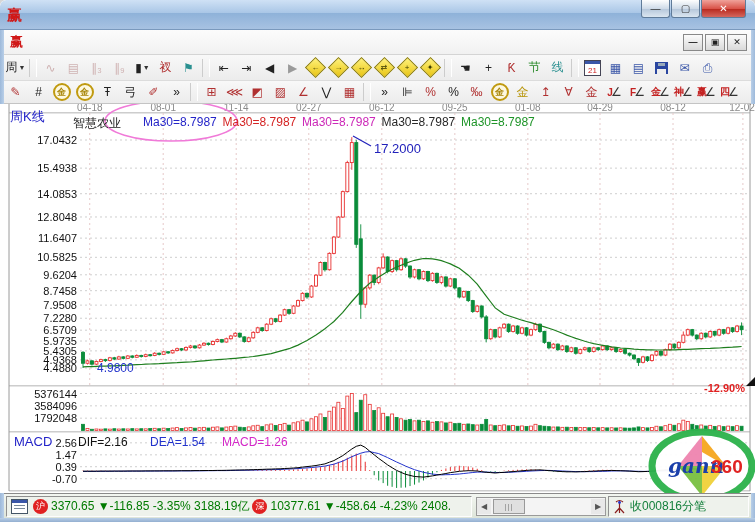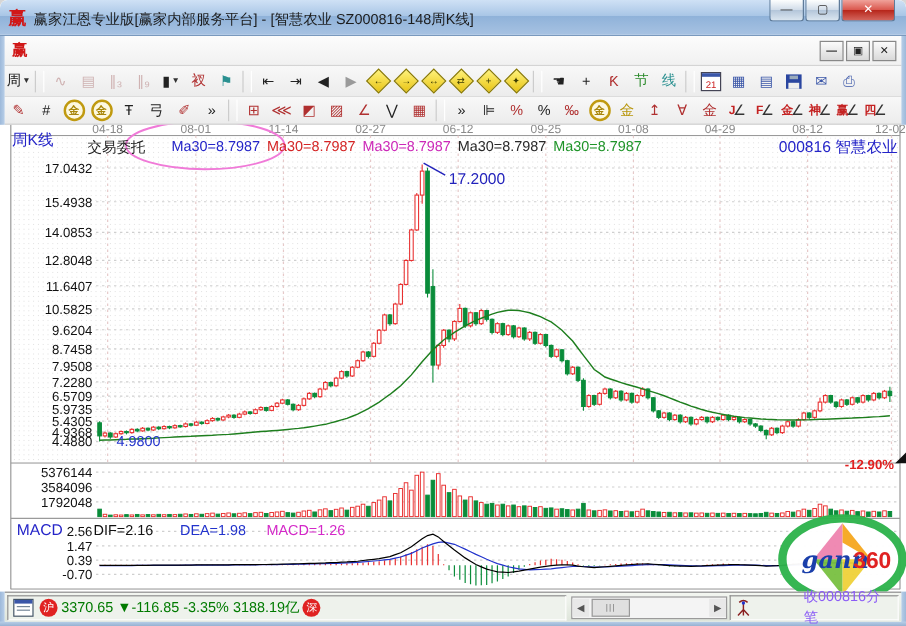--- a/index.html
+++ b/index.html
@@ -75,21 +75,20 @@
   .thumb{width:30px;height:13px;background:#e0e0e0;border:1px solid #999;margin-left:2px;
     display:flex;align-items:center;justify-content:center;font-size:7px;color:#777;letter-spacing:1px;}
 </style>
 </head>
 <body>
 
 <div id="window">
 
   <div class="titlebar">
     <span class="title-logo">赢</span>
-    <span class="title-text">赢家江恩专业版[赢家内部服务平台] - [智慧农业  SZ000816-148周K线]</span>
     <span class="winbtns">
       <span class="winbtn">—</span>
       <span class="winbtn">▢</span>
       <span class="winbtn close">✕</span>
     </span>
   </div>
   <div class="frame-l"></div>
   <div class="frame-r"></div>
   <div class="frame-b"></div>
 
@@ -1003,51 +1002,51 @@
             <path d="M702 466 L726 466 L702 496 Z" fill="#f0d23c"></path>
             <path d="M702 466 L678 466 L702 436 Z" fill="#ef86b0"></path>
             <path d="M702 466 L678 466 L702 496 Z" fill="#7ac143"></path>
           </g>
           <text x="668" y="473" fill="#1a3faa" font-size="20" text-anchor="start" font-family="DejaVu Serif, Liberation Serif, serif" font-style="italic" font-weight="bold">gann</text>
           <text x="711" y="473" fill="#e02222" font-size="19" text-anchor="start" font-family="Liberation Sans, DejaVu Sans, sans-serif" font-weight="bold">360</text>
         </g>
       </svg>
 
     <div class="ovl" style="left:10px;top:4px;font-size:13px;color:#2424c8;">周K线</div>
-    <div class="ovl" style="left:73px;top:11px;font-size:12px;color:#222;">交易委托</div>
+    <div class="ovl" style="left:73px;top:11px;font-size:12px;color:#222;">智慧农业</div>
     <div id="ma-labels">
         <span class="ovl" style="left: 143px; top: 11px; font-size: 12px; color: rgb(36, 36, 200);">Ma30=8.7987</span>
         <span class="ovl" style="left: 222.5px; top: 11px; font-size: 12px; color: rgb(212, 36, 36);">Ma30=8.7987</span>
         <span class="ovl" style="left: 302px; top: 11px; font-size: 12px; color: rgb(204, 40, 184);">Ma30=8.7987</span>
         <span class="ovl" style="left: 381.5px; top: 11px; font-size: 12px; color: rgb(40, 40, 40);">Ma30=8.7987</span>
         <span class="ovl" style="left: 461px; top: 11px; font-size: 12px; color: rgb(30, 148, 40);">Ma30=8.7987</span>
       </div>
-    <div class="ovl" style="right:7px;top:10px;font-size:13px;color:#2424c8;">000816  智慧农业</div>
     <div class="ovl" style="left:14px;top:330px;font-size:13px;color:#2424c8;">MACD</div>
     <div id="macd-header">
         <span class="ovl" style="left: 78px; top: 331px; font-size: 12px; color: rgb(17, 17, 17);">DIF=2.16</span>
-        <span class="ovl" style="left: 150px; top: 331px; font-size: 12px; color: rgb(34, 51, 204);">DEA=1.98</span>
+        <span class="ovl" style="left: 150px; top: 331px; font-size: 12px; color: rgb(34, 51, 204);">DEA=1.54</span>
         <span class="ovl" style="left: 222px; top: 331px; font-size: 12px; color: rgb(212, 40, 200);">MACD=1.26</span>
       </div>
     <div class="ovl" style="right:10px;top:278px;font-size:11px;font-weight:bold;color:#e02020;">-12.90%</div>
   </div>
 
   <div class="statusbar">
     <div class="spanel" style="width:466px;">
       <span class="calico"></span>
       <span class="circ">沪</span>
       <span class="green">3370.65 ▼-116.85 -3.35% 3188.19亿</span>
       <span class="circ">深</span>
+      <span class="green">10377.61 ▼-458.64 -4.23% 2408.</span>
     </div>
     <div class="scroll">
       <span class="sarr">◀</span>
       <span class="thumb">|||</span>
       <span class="sarr" style="margin-left:auto;">▶</span>
     </div>
     <div class="spanel" style="flex:1;margin-right:2px;">
       <svg width="13" height="15" style="margin-right:4px;">
         <path d="M6.5 4 L6.5 14 M2 14 L6.5 9 L11 14 M3 3 Q6.5 0 10 3" stroke="#8a2020" fill="none" stroke-width="1.2"></path>
         <circle cx="6.5" cy="3.5" r="1.4" fill="#2233cc"></circle>
       </svg>
-      <span style="color:#8b5cf6;margin-left:40px;">收000816分笔</span>
+      <span style="color:#15803d;">收000816分笔</span>
     </div>
   </div>
 </div>
 
 </body></html>

